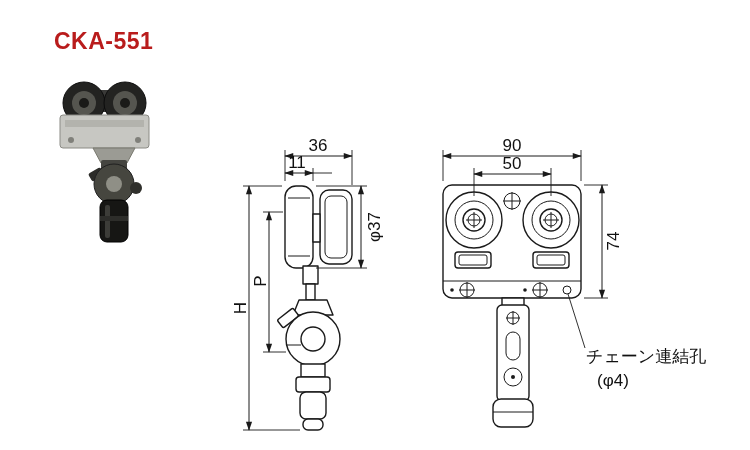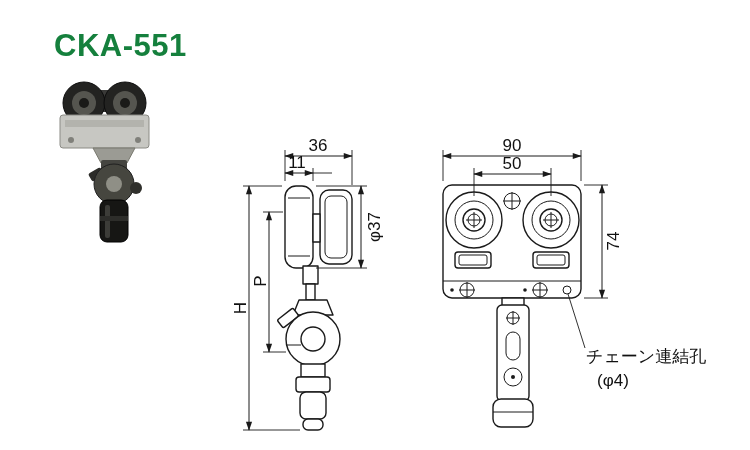--- a/index.html
+++ b/index.html
@@ -1,19 +1,19 @@
 <!DOCTYPE html>
 <html><head>
 <meta charset="utf-8">
 <style>
   * { box-sizing: border-box; }
   html, body { margin: 0; padding: 0; background: #ffffff; }
   body { font-family: "Liberation Sans", sans-serif; }
   .sheet { position: relative; width: 750px; height: 450px; background: #ffffff; overflow: hidden; }
-  .title { position: absolute; left: 54px; top: 28px; font-size: 31px; font-weight: bold; color: #15803d; letter-spacing: 0.5px; }
+  .title { position: absolute; left: 54px; top: 28px; font-size: 23px; font-weight: bold; color: #b91c1c; letter-spacing: 0.5px; }
   svg { position: absolute; left: 0; top: 0; }
   svg text { font-family: "Liberation Sans", sans-serif; }
   .dimtext { font-size: 17px; fill: #111; }
   .anntext { font-size: 17px; fill: #111; }
   .outline { fill: #ffffff; stroke: #1a1a1a; stroke-width: 1.4; stroke-linejoin: round; }
   .thin { fill: none; stroke: #1a1a1a; stroke-width: 1; }
   .ext, .lead { fill: none; stroke: #1a1a1a; stroke-width: 0.9; }
   .dim { fill: none; stroke: #1a1a1a; stroke-width: 1;
          marker-start: url(#dimArrow); marker-end: url(#dimArrow); }
 </style>

